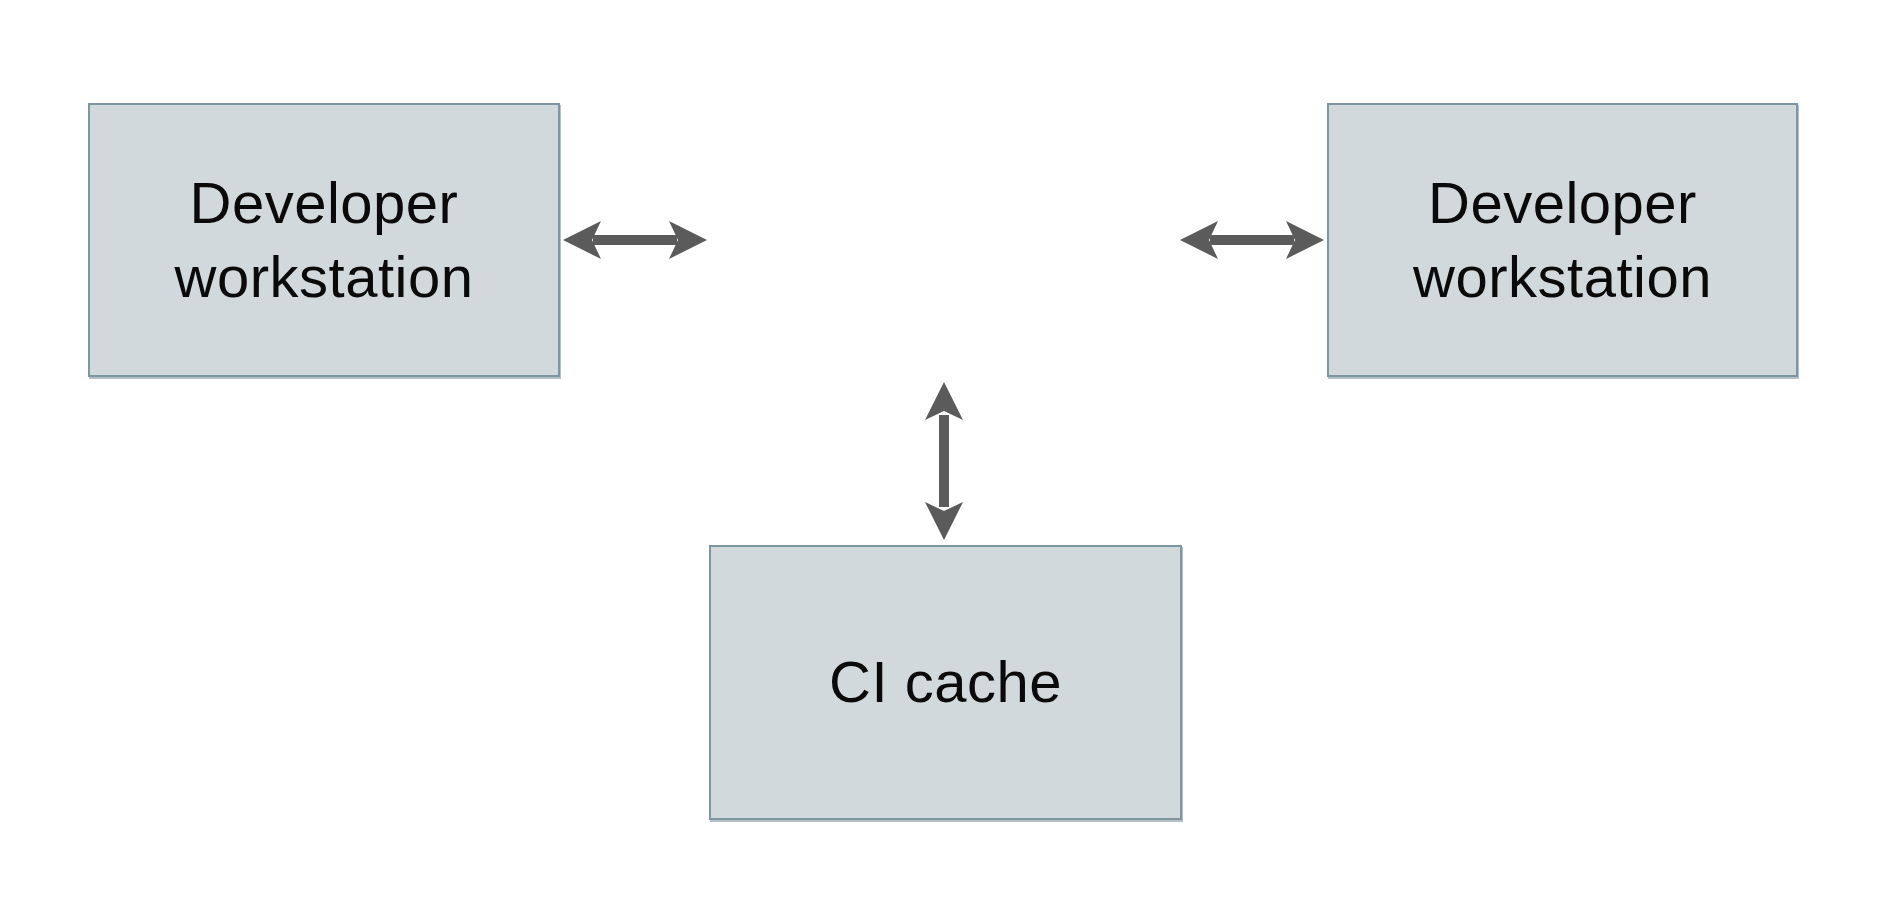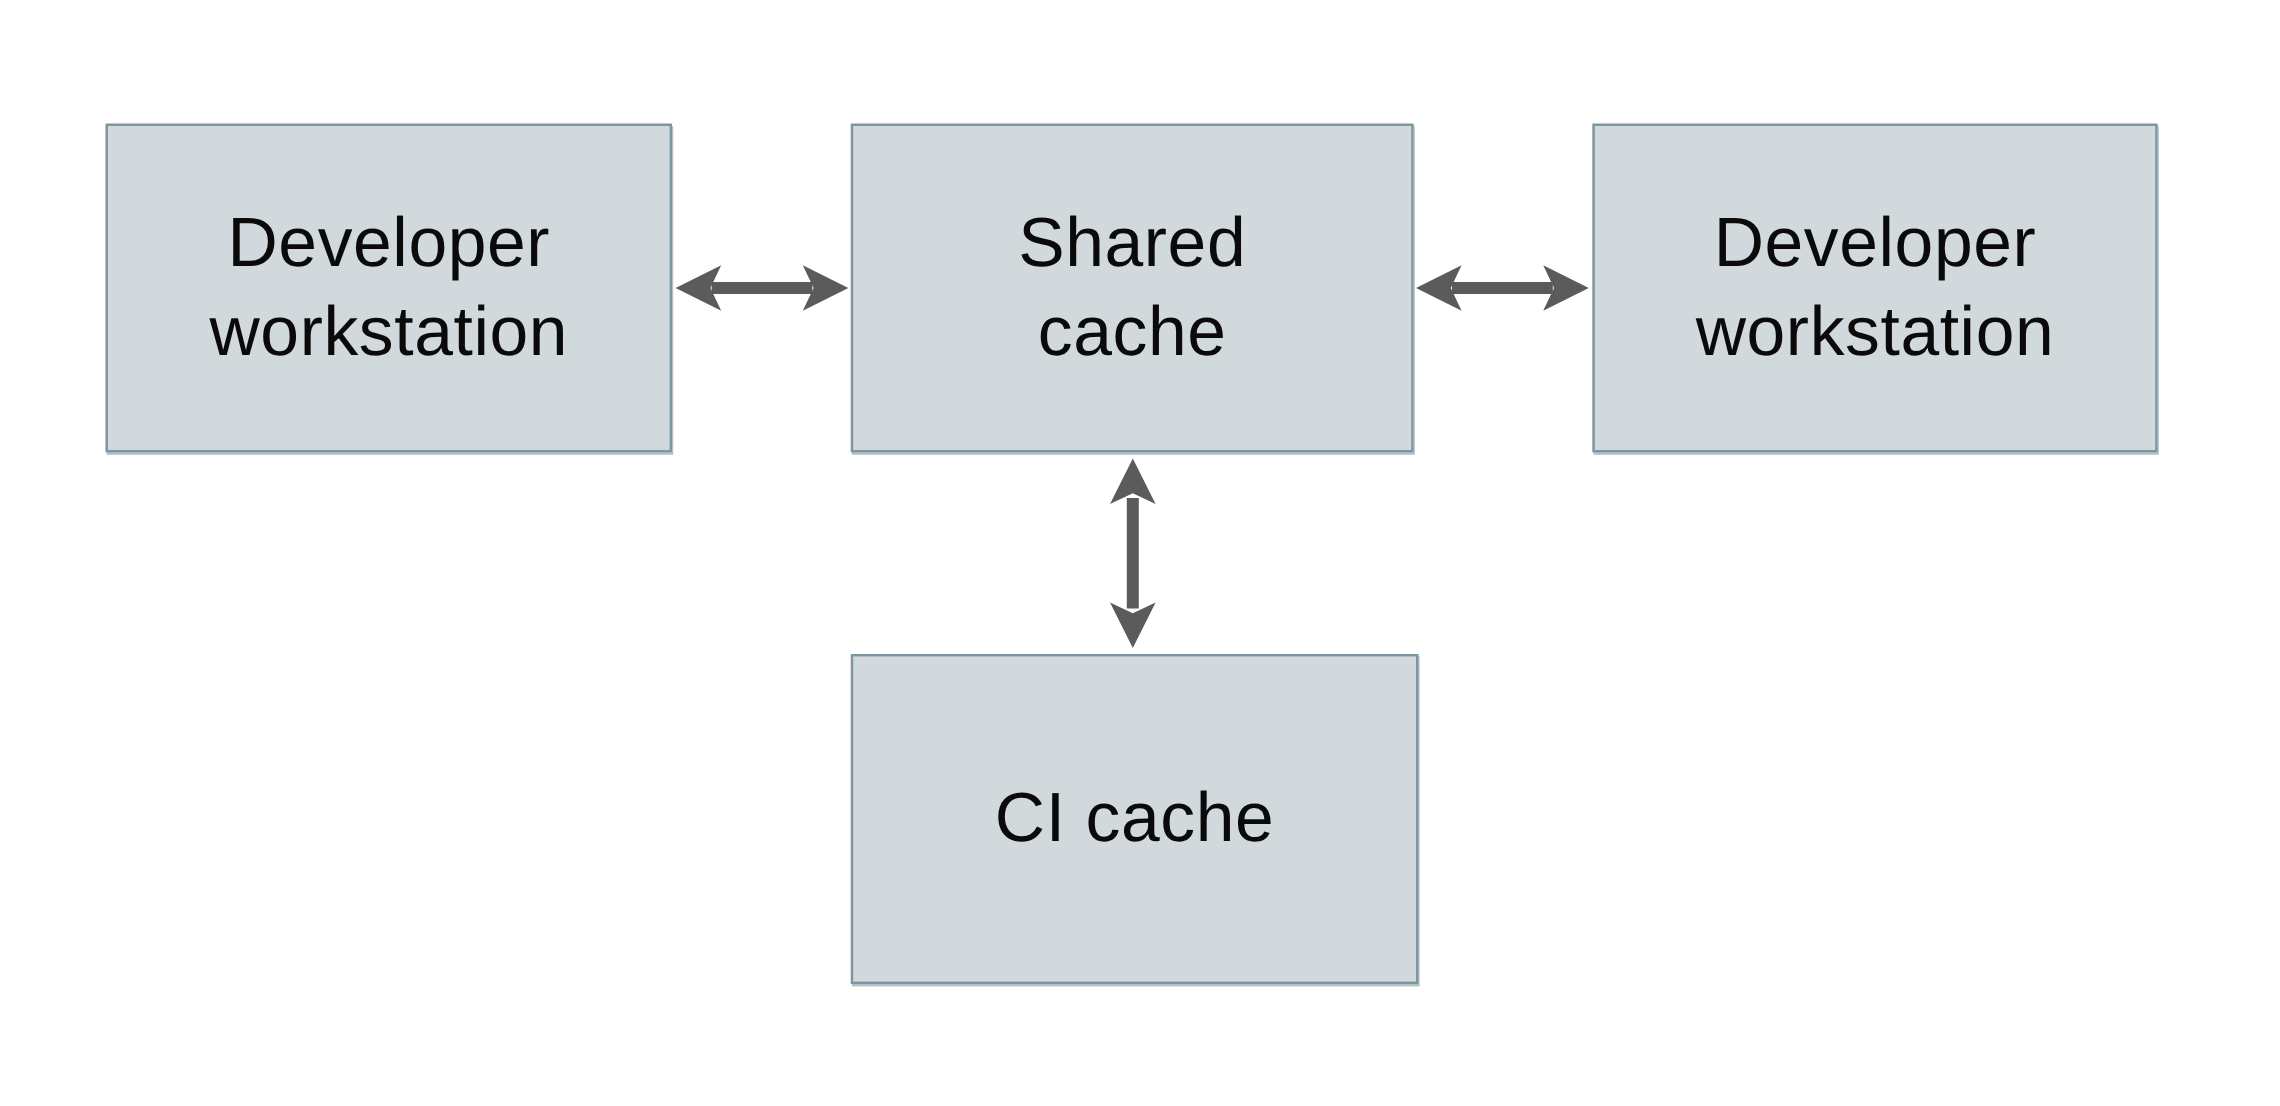--- a/index.html
+++ b/index.html
@@ -60,24 +60,20 @@
 </head>
 <body>
 
 <div class="canvas">
 
   <div class="node" id="node-left-workstation">
     <span class="node-label">Developer
 workstation</span>
   </div>
 
-  <div class="node" id="node-shared-cache">
-    <span class="node-label">Shared
-cache</span>
-  </div>
 
   <div class="node" id="node-right-workstation">
     <span class="node-label">Developer
 workstation</span>
   </div>
 
   <div class="node" id="node-ci-server">
     <span class="node-label">CI cache</span>
   </div>
 

